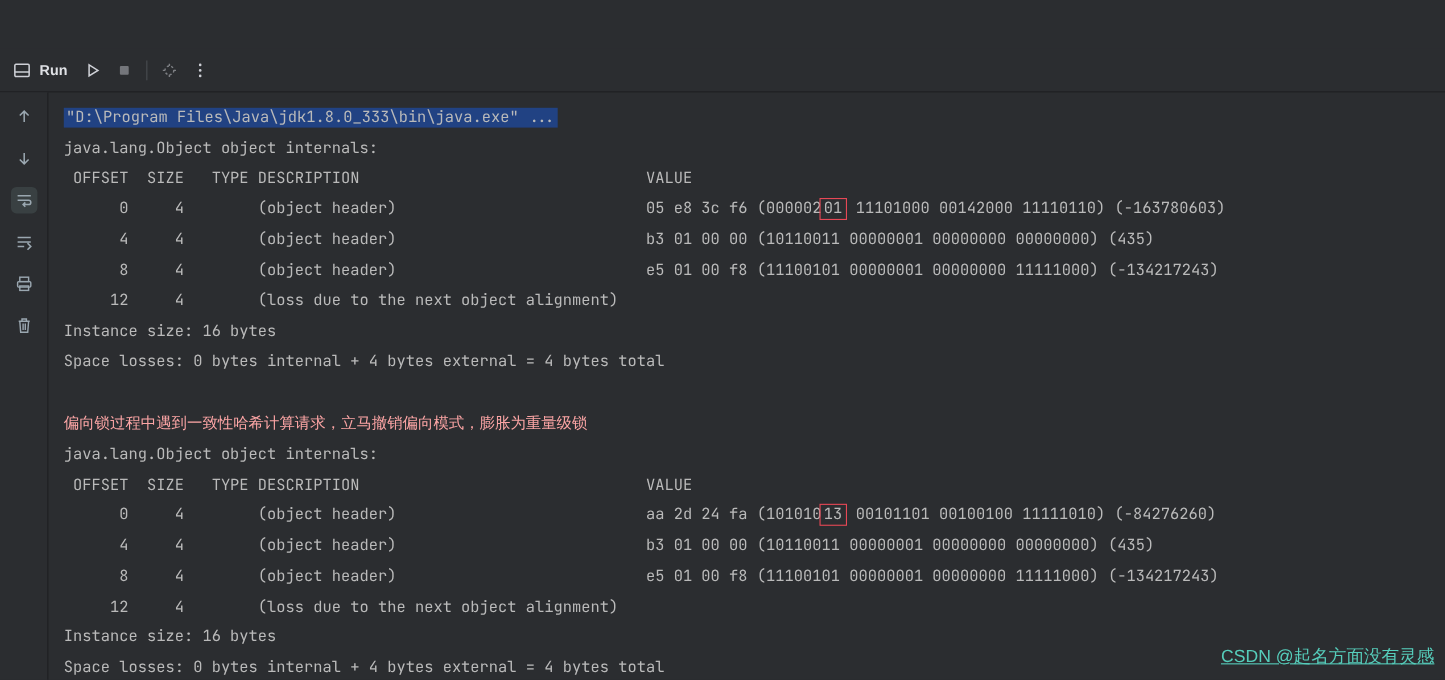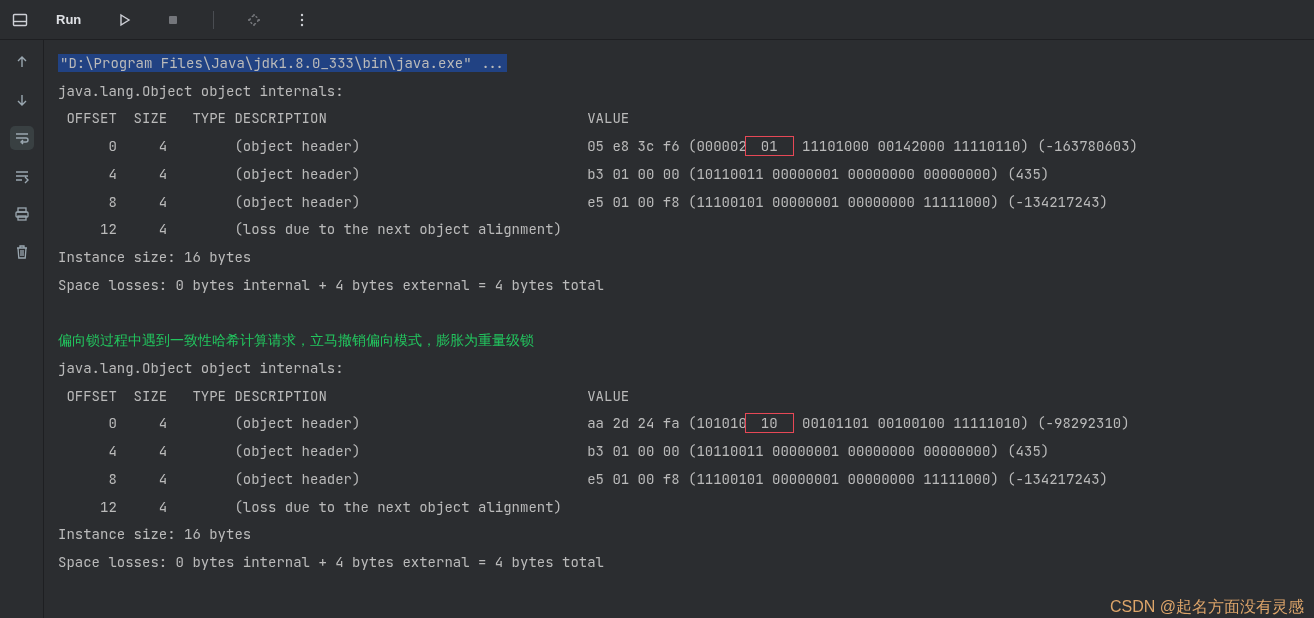--- a/index.html
+++ b/index.html
@@ -11,23 +11,24 @@
     width: 1314px;
     height: 618px;
     overflow: hidden;
     position: relative;
   }
   .toolbar {
     height: 40px;
     display: flex;
     align-items: center;
     padding: 0 8px;
-    gap: 24px;
+    gap: 4px;
     border-bottom: 1px solid #1e1f22;
     background: #2b2d30;
+    margin-top: 44px;
   }
   .tb-icon {
     width: 24px;
     height: 24px;
     display: flex;
     align-items: center;
     justify-content: center;
     color: #ced0d6;
   }
   .tb-icon svg { width: 16px; height: 16px; }
@@ -80,35 +81,36 @@
     overflow: hidden;
   }
   .cmd {
     background: #214283;
     color: #bababa;
     padding: 0 2px;
     display: inline;
   }
   .hl {
     border: 1.5px solid #e74856;
-    padding: 0 15px;
+    padding: 0 3px;
     margin-left: -2px;
   }
   .cn {
-    color: #22c55e;
+    color: #fca5a5;
     font-family: "Microsoft YaHei","PingFang SC",sans-serif;
   }
   .watermark {
     position: absolute;
     right: 10px;
-    bottom: 0;
-    color: #fdba74;
+    bottom: 10px;
+    color: #5eead4;
     font-size: 16px;
     font-family: "Microsoft YaHei","PingFang SC",sans-serif;
     opacity: 0.85;
+    text-decoration: underline;
   }
 </style>
 </head>
 <body>
 
 <div class="toolbar">
   <span class="tb-icon">
     <svg viewBox="0 0 16 16" fill="none" stroke="currentColor" stroke-width="1.4">
         <rect x="1.5" y="2.5" width="13" height="11" rx="1"></rect>
         <line x1="1.5" y1="9.5" x2="14.5" y2="9.5"></line>
@@ -183,21 +185,21 @@
 <span><span>      0     4        (object header)                           05 e8 3c f6 (000002</span><span class="hl">01</span><span> 11101000 00142000 11110110) (-163780603)</span></span>
 <span>      4     4        (object header)                           b3 01 00 00 (10110011 00000001 00000000 00000000) (435)</span>
 <span>      8     4        (object header)                           e5 01 00 f8 (11100101 00000001 00000000 11111000) (-134217243)</span>
 <span>     12     4        (loss due to the next object alignment)</span>
 <span>Instance size: 16 bytes</span>
 <span>Space losses: 0 bytes internal + 4 bytes external = 4 bytes total</span>
 
 <span class="cn">偏向锁过程中遇到一致性哈希计算请求，立马撤销偏向模式，膨胀为重量级锁</span>
 <span>java.lang.Object object internals:</span>
 <span> OFFSET  SIZE   TYPE DESCRIPTION                               VALUE</span>
-<span><span>      0     4        (object header)                           aa 2d 24 fa (101010</span><span class="hl">10</span><span> 00101101 00100100 11111010) (-98292310)</span></span>
+<span><span>      0     4        (object header)                           aa 2d 24 fa (101010</span><span class="hl">13</span><span> 00101101 00100100 11111010) (-84276260)</span></span>
 <span>      4     4        (object header)                           b3 01 00 00 (10110011 00000001 00000000 00000000) (435)</span>
 <span>      8     4        (object header)                           e5 01 00 f8 (11100101 00000001 00000000 11111000) (-134217243)</span>
 <span>     12     4        (loss due to the next object alignment)</span>
 <span>Instance size: 16 bytes</span>
 <span>Space losses: 0 bytes internal + 4 bytes external = 4 bytes total</span>
 </div>
 </div>
 
 <div class="watermark">CSDN @起名方面没有灵感</div>
 

